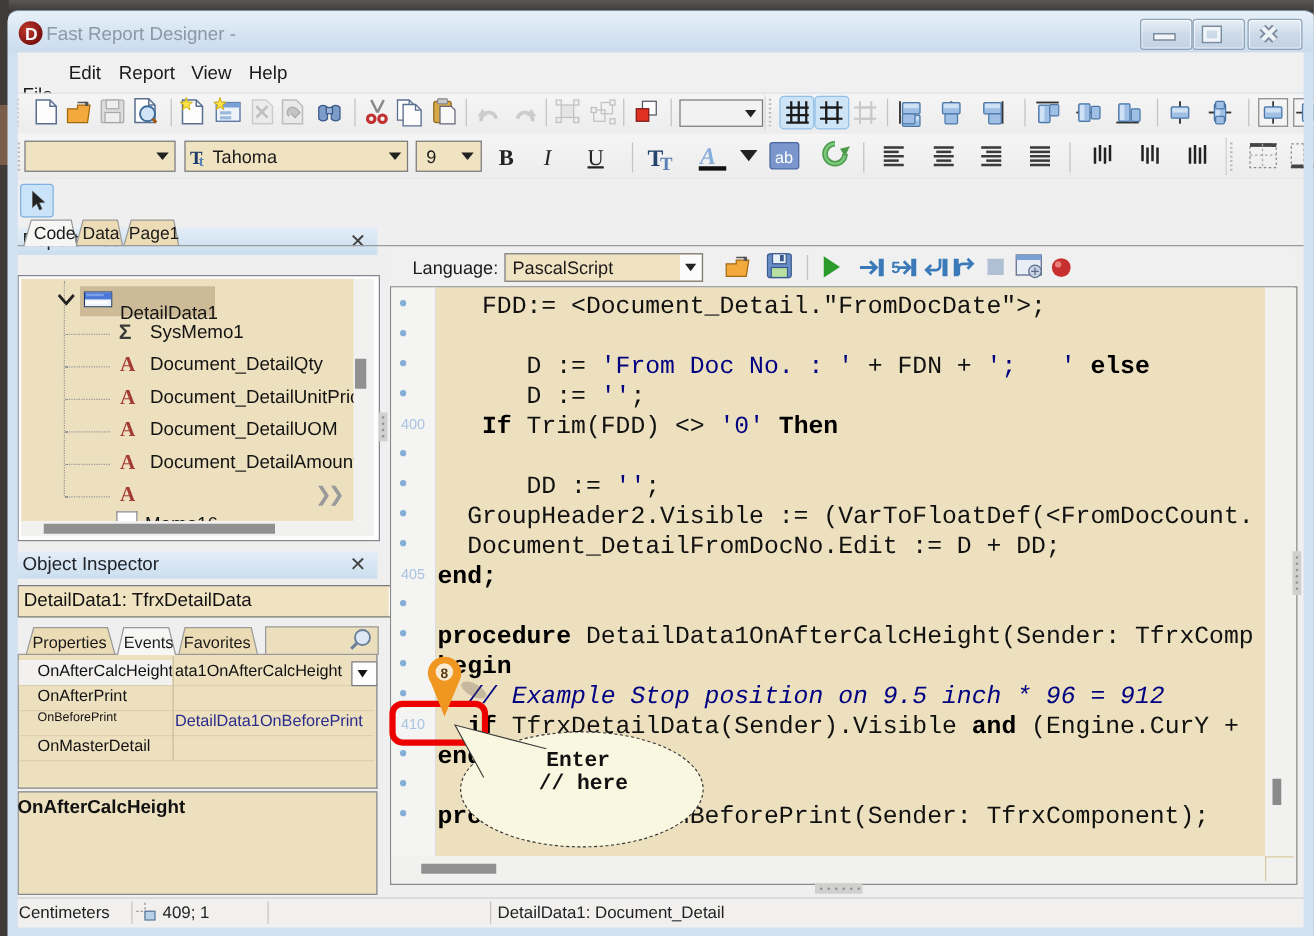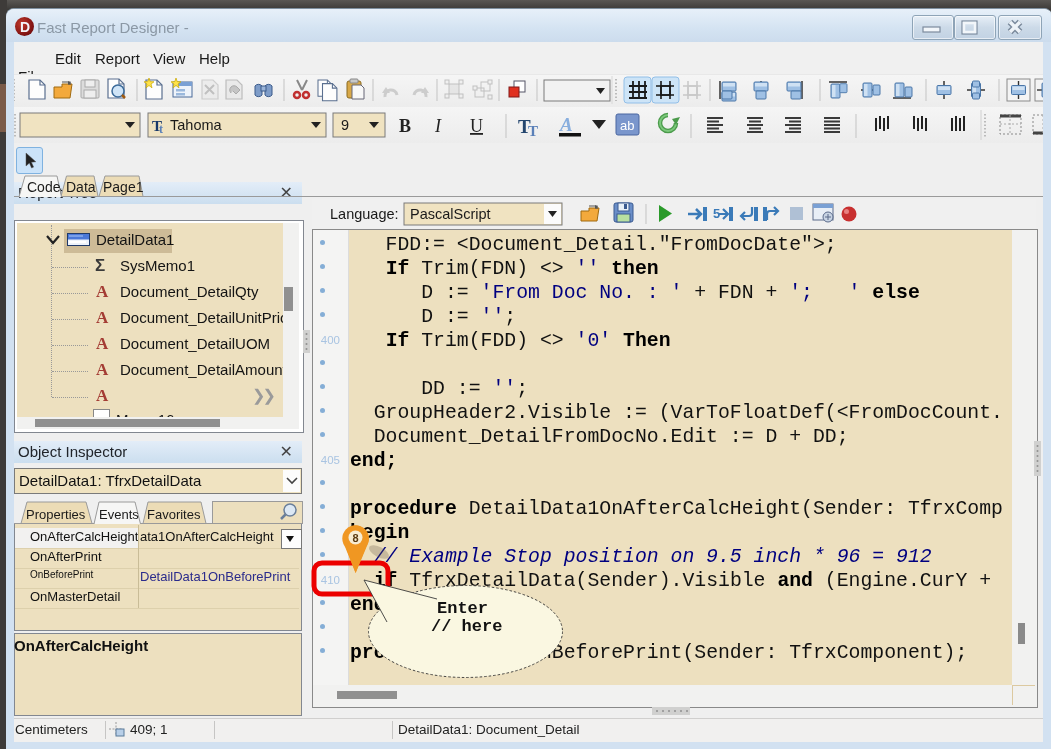--- a/index.html
+++ b/index.html
@@ -430,21 +430,21 @@
         <div style="position:absolute;left:64px;top:229px;width:108px;height:24px;background:#cdbb97;"></div>
         <svg style="position:absolute;left:45px;top:234px" width="16" height="12">
           <path d="M2,2 L8,9 L14,2" stroke="#222" stroke-width="2.2" fill="none"></path>
         </svg>
         <svg style="position:absolute;left:67px;top:233px" width="23" height="13">
           <rect x="0.5" y="0.5" width="22" height="12" fill="#eef3fb" stroke="#1f3a6a"></rect>
           <rect x="1" y="1" width="21" height="5.5" fill="#4a78d8"></rect>
           <rect x="2" y="2" width="14" height="2" fill="#7aa0e8"></rect>
           <rect x="2" y="8" width="17" height="2" fill="#fff"></rect>
         </svg>
-        <div class="treerow" style="left:96px;top:231px;">DetailData1</div>
+        <div class="treerow" style="left:96px;top:242px;">DetailData1</div>
         <div style="position:absolute;left:52px;top:267px;width:36px;height:1px;border-top:1px dotted #999;"></div>
         <div style="position:absolute;left:95px;top:256px;font-size:17px;font-weight:bold;color:#3a3a3a;">Σ</div>
         <div class="treerow" style="left:120px;top:257px;">SysMemo1</div>
         <div style="position:absolute;left:52px;top:293px;width:36px;height:1px;border-top:1px dotted #999;"></div>
         <div class="redA" style="position:absolute;left:96px;top:282px;">A</div>
         <div class="treerow" style="left:120px;top:283px;">Document_DetailQty</div>
         <div style="position:absolute;left:52px;top:319px;width:36px;height:1px;border-top:1px dotted #999;"></div>
         <div class="redA" style="position:absolute;left:96px;top:308px;">A</div>
         <div class="treerow" style="left:120px;top:309px;">Document_DetailUnitPrice</div>
         <div style="position:absolute;left:52px;top:345px;width:36px;height:1px;border-top:1px dotted #999;"></div>
@@ -485,21 +485,21 @@
         <circle cx="3.5" cy="20" r="1"></circle>
         <circle cx="3.5" cy="25" r="1"></circle>
         <circle cx="3.5" cy="30" r="1"></circle>
       </g>
     </svg>
 
   <div class="abs phead" style="top:441px;">
       <span class="t">Object Inspector</span>
       <span class="x">✕</span>
     </div>
-  <div class="abs combo" style="left:14px;top:468px;width:286px;height:24px;">
+  <div class="abs combo" style="left:14px;top:468px;width:286px;height:24px;padding-left:28px;">
     <div class="abs" style="left:0px;top:1px;font-size:15px;color:#111;padding:2px 4px;">DetailData1: TfrxDetailData</div>
     <div class="abs" style="right:1px;top:1px;width:17px;height:22px;background:#fcfcfc;"></div>
     <svg class="abs" style="right:2px;top:6px;" width="14" height="12">
         <path d="M2,3 L7,8 L12,3" stroke="#444" stroke-width="1.6" fill="none"></path>
       </svg>
   </div>
   <div id="oi" class="abs">
       <div style="position:absolute;left:14px;top:523px;width:288px;height:1px;background:#9a9a9a;"></div>
       <svg style="position:absolute;left:14px;top:500px;z-index:3;" width="300" height="24">
         <path d="M7,23.5 L13,2 L72,2 L78,23.5 Z" fill="#ecdcb6" stroke="#9a9a9a"></path>
@@ -546,21 +546,20 @@
   <div class="ssep" style="left:392px;"></div>
   <div class="stext" style="left:398px;">DetailData1: Document_Detail</div>
 
   <div id="edtoolbar" class="abs"></div>
   <div id="edbox" class="abs"></div>
   <div id="gutter" class="abs"></div>
   <div id="codearea" class="abs"></div>
   <div id="codelines" class="abs" style="position: absolute; left: 0px; top: 0px; width: 1012px; height: 684px; overflow: hidden;">
       <div class="cl" style="top:233px">   FDD:= &lt;Document_Detail."FromDocDate"&gt;;</div>
       <div class="gdot" style="top:240px"></div>
-      <div class="cl" style="top:257px">   <b>If</b> Trim(FDN) &lt;&gt; <span class="nv">''</span> <b>then</b></div>
       <div class="gdot" style="top:264px"></div>
       <div class="cl" style="top:281px">      D := <span class="nv">'From Doc No. : '</span> + FDN + <span class="nv">';   '</span> <b>else</b></div>
       <div class="gdot" style="top:288px"></div>
       <div class="cl" style="top:305px">      D := <span class="nv">''</span>;</div>
       <div class="gdot" style="top:312px"></div>
       <div class="cl" style="top:329px">   <b>If</b> Trim(FDD) &lt;&gt; <span class="nv">'0'</span> <b>Then</b></div>
       <div class="lnum" style="top:334px">400</div>
       <div class="gdot" style="top:360px"></div>
       <div class="cl" style="top:377px">      DD := <span class="nv">''</span>;</div>
       <div class="gdot" style="top:384px"></div>

